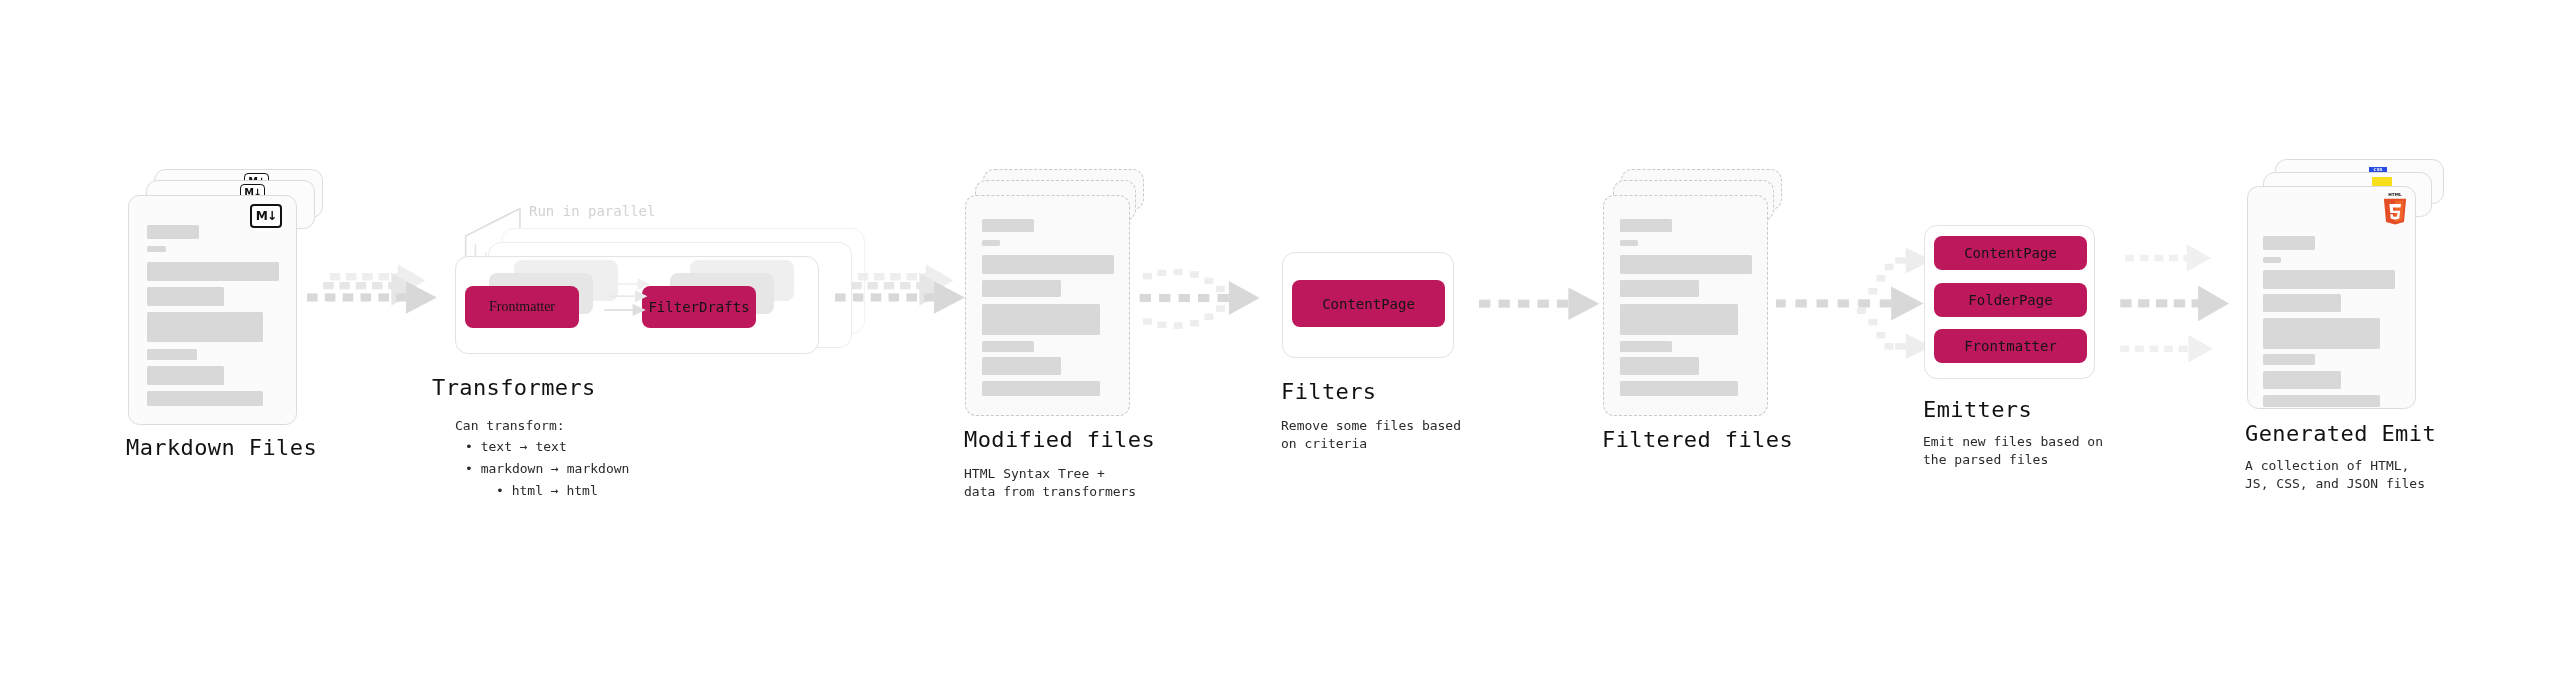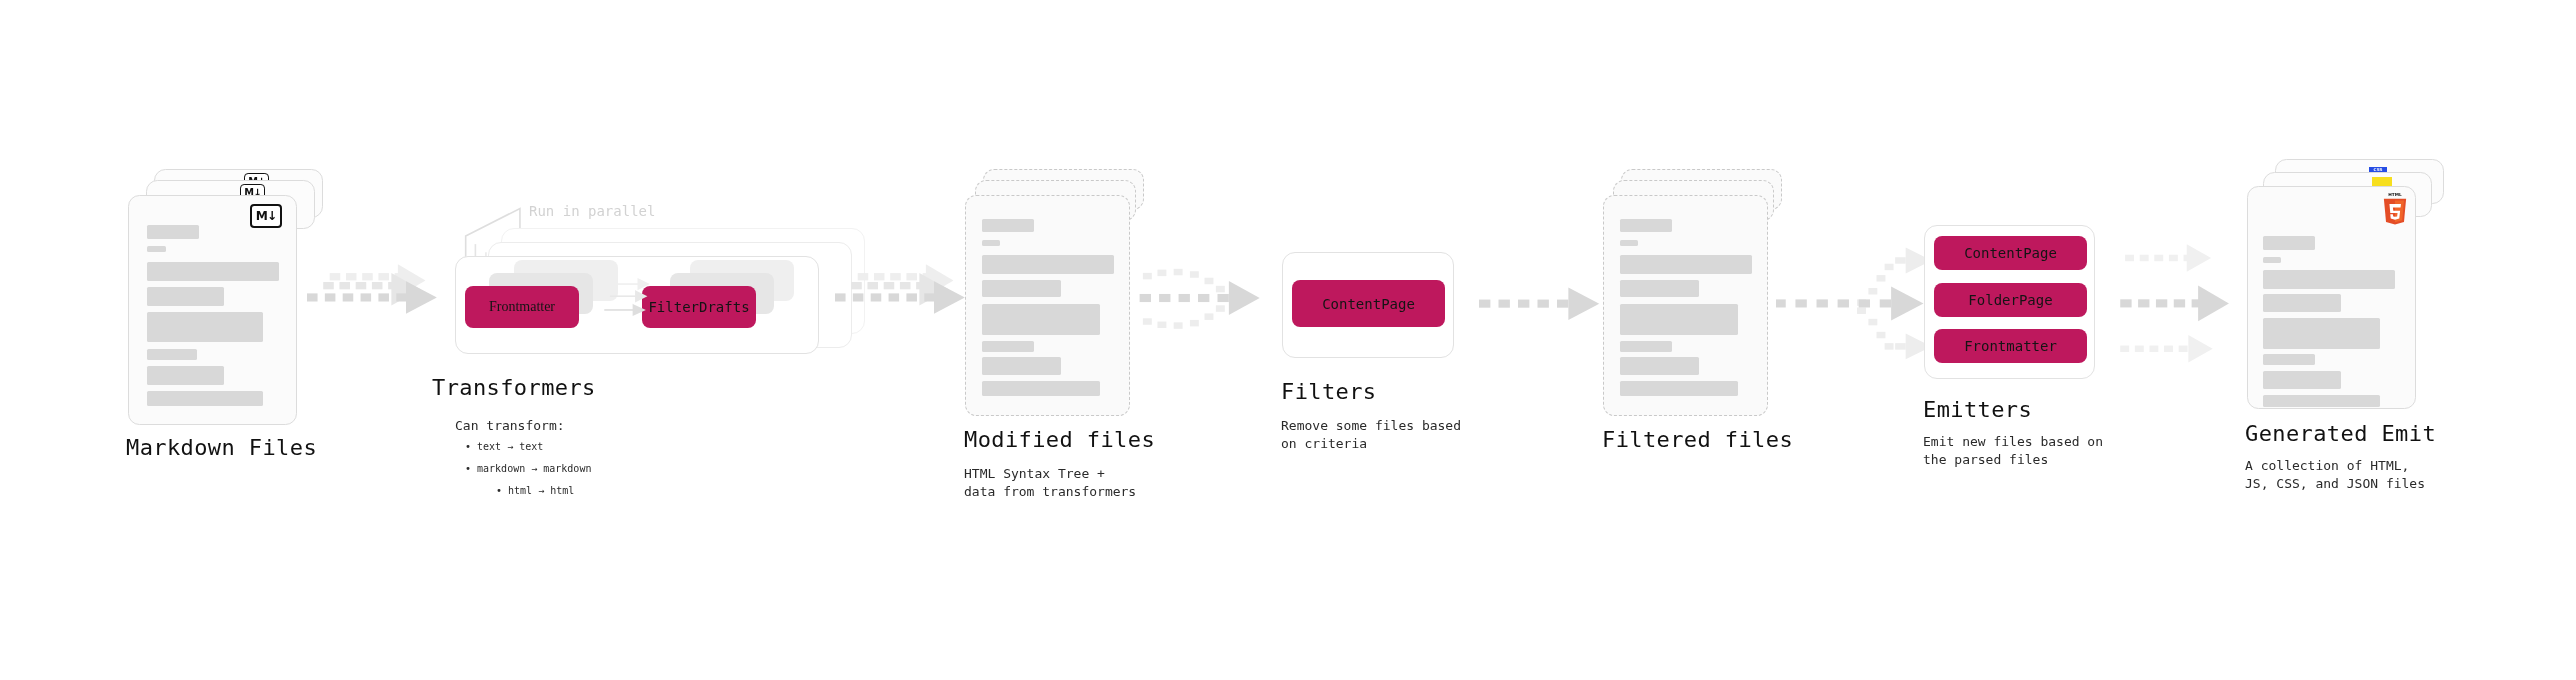--- a/index.html
+++ b/index.html
@@ -90,21 +90,21 @@
     white-space:pre;
   }
   .paralabel{
     position:absolute;
     font-size:14px;
     color:#d2d2d2;
     white-space:nowrap;
   }
   .bullets{
     position:absolute;
-    font-size:10px;line-height:18px;color:#2a2a2a;
+    font-size:13px;line-height:18px;color:#2a2a2a;
     white-space:pre;
   }
 
   svg{position:absolute;overflow:visible;}
   .arrowsvg{position:absolute;}
 </style>
 </head>
 <body>
 
 <div class="stage">

